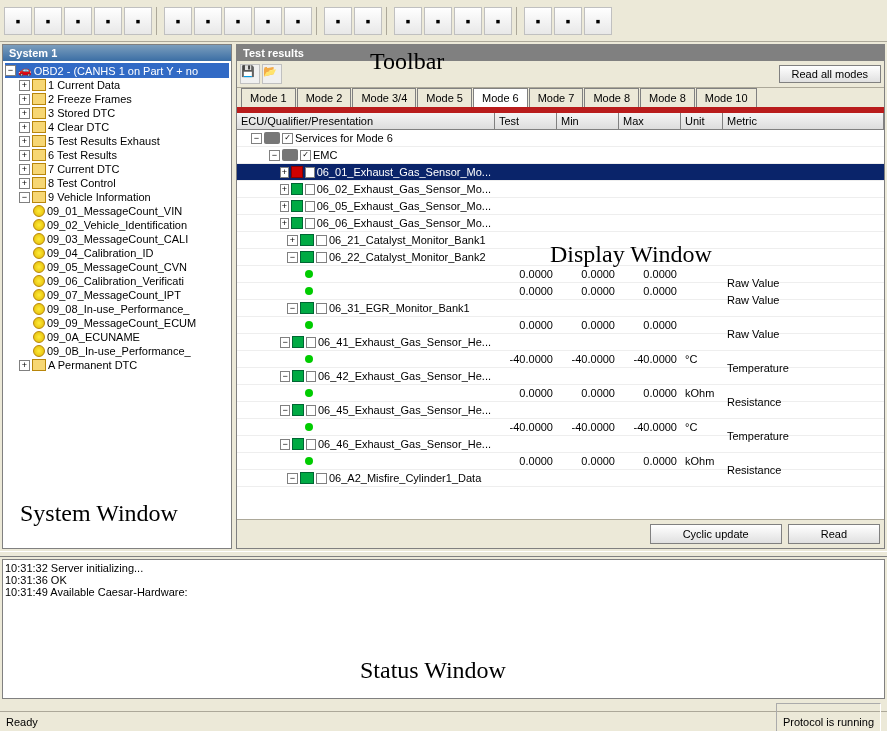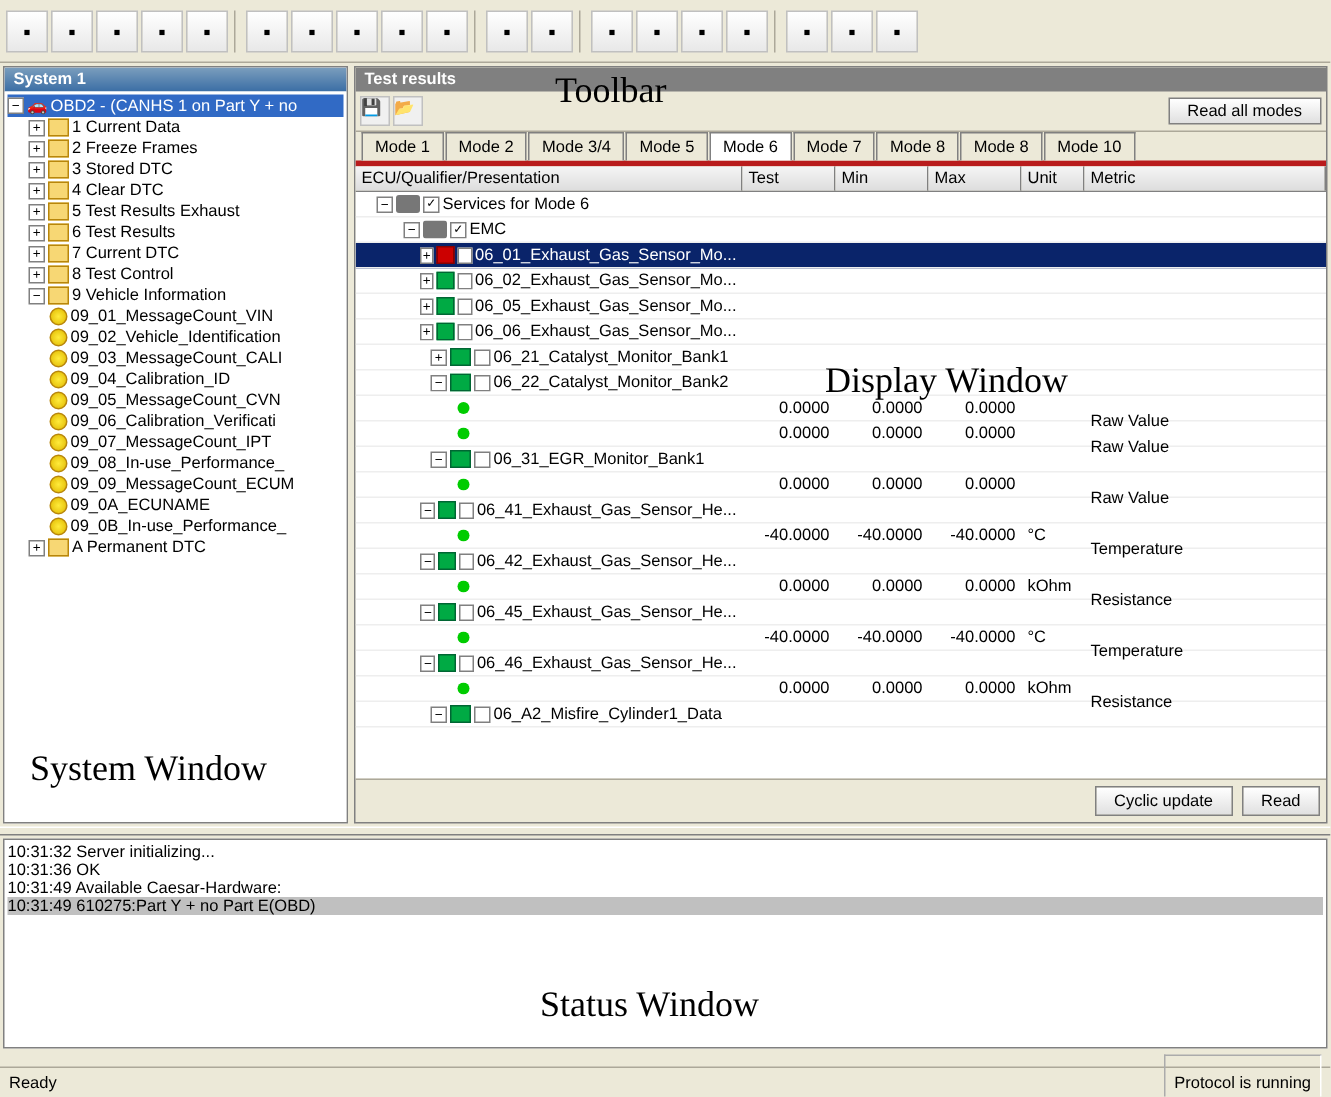--- a/index.html
+++ b/index.html
@@ -16,21 +16,21 @@
 .tree-node.sel{background:#316ac5;color:#fff;}
 .expander{width:11px;height:11px;border:1px solid #808080;display:inline-flex;align-items:center;justify-content:center;font-size:9px;line-height:1;background:#fff;color:#000;cursor:pointer;}
 .folder{width:14px;height:12px;background:#f7d774;border:1px solid #b8860b;}
 .gear{width:12px;height:12px;border-radius:50%;background:radial-gradient(#ffeb3b,#e0b800);border:1px solid #b8860b;}
 .indent1{padding-left:14px;}
 .indent2{padding-left:28px;align-items:flex-end;}
 .right-pane{flex:1;background:#ece9d8;border:1px solid #808080;margin:2px;display:flex;flex-direction:column;overflow:hidden;}
 .sub-tb{display:flex;align-items:center;gap:2px;padding:3px;border-bottom:1px solid #aca899;}
 .sm-btn{width:20px;height:20px;border:1px solid #c0c0c0;background:#f0f0f0;}
 .read-all{margin-left:auto;padding:2px 12px;border:1px solid #808080;background:linear-gradient(#fff,#e0e0e0);}
-.tabs{display:flex;padding:0 4px;border-bottom:4px solid #b91c1c;align-items:center;}
+.tabs{display:flex;padding:0 4px;border-bottom:6px solid #b91c1c;align-items:center;}
 .tab{padding:3px 8px;border:1px solid #808080;border-bottom:none;background:#ece9d8;margin-right:1px;font-size:11px;cursor:pointer;}
 .tab.active{background:#fff;}
 .grid-head{display:flex;background:#ece9d8;border-bottom:1px solid #808080;align-items:flex-end;}
 .gh{border-right:1px solid #808080;padding:2px 4px;background:linear-gradient(#f5f5f5,#ddd);}
 .gh.c1{width:258px;}
 .gh.c2,.gh.c3,.gh.c4{width:62px;}
 .gh.c5{width:42px;}
 .gh.c6{flex:1;}
 .grid-body{flex:1;overflow:auto;background:#fff;}
 .grid-row{display:flex;align-items:center;height:17px;border-bottom:1px solid #eee;}
@@ -40,21 +40,21 @@
 .gc.c2,.gc.c3,.gc.c4{width:62px;text-align:right;}
 .gc.c5{width:42px;}
 .gc.c6{flex:1;margin-top:18px;}
 .cb{width:11px;height:11px;border:1px solid #808080;background:#fff;display:inline-flex;align-items:center;justify-content:center;font-size:8px;line-height:1;}
 .cb.chk::after{content:"✓";}
 .ico-car{width:16px;height:12px;background:#777;border-radius:2px;}
 .ico-sig{width:14px;height:12px;background:#0a4;border:1px solid #063;}
 .ico-sigred{width:14px;height:12px;background:#c00;border:1px solid #800;}
 .dot{width:8px;height:8px;border-radius:50%;background:#0c0;}
 .bottom-btns{display:flex;justify-content:flex-end;gap:6px;padding:4px;border-top:1px solid #aca899;}
-.btn{padding:3px 12px;border:1px solid #808080;background:linear-gradient(#fff,#e0e0e0);}
+.btn{padding:3px 32px;border:1px solid #808080;background:linear-gradient(#fff,#e0e0e0);}
 .splitter{height:6px;background:#ece9d8;border-top:1px solid #fff;border-bottom:1px solid #808080;cursor:ns-resize;}
 .statuswin{height:140px;background:#fff;border:1px solid #808080;margin:2px;overflow:auto;padding:2px;font-size:11px;position:relative;}
 .statuswin .line{white-space:pre;}
 .statuswin .sel{background:#c0c0c0;}
 .statusbar{position:absolute;bottom:0;left:0;right:0;height:20px;background:#ece9d8;border-top:1px solid #aca899;display:flex;align-items:center;padding:0 6px;}
 .statusbar .cell{border:1px inset #fff;padding:12px 6px;}
 .statusbar .spacer{flex:1;}
 .annot{font-family:"Brush Script MT",cursive;font-size:24px;position:absolute;pointer-events:none;color:#000;}
 </style>
 </head>
@@ -498,21 +498,20 @@
     </div>
   </div>
 </div>
 
 <div class="splitter"></div>
 
 <div class="statuswin" id="statuswin">
     <div class="line">10:31:32 Server initializing...</div>
     <div class="line">10:31:36 OK</div>
     <div class="line">10:31:49 Available Caesar-Hardware:</div>
-    <div class="line sel">10:31:49 610275:Part Y + no Part E(OBD)</div>
   </div>
 
 <div class="statusbar">
   <span>Ready</span>
   <span class="spacer"></span>
   <span class="cell">Protocol is running</span>
 </div>
 
 <div class="annot" style="top:48px;left:370px;">Toolbar</div>
 <div class="annot" style="top:241px;left:550px;">Display Window</div>

